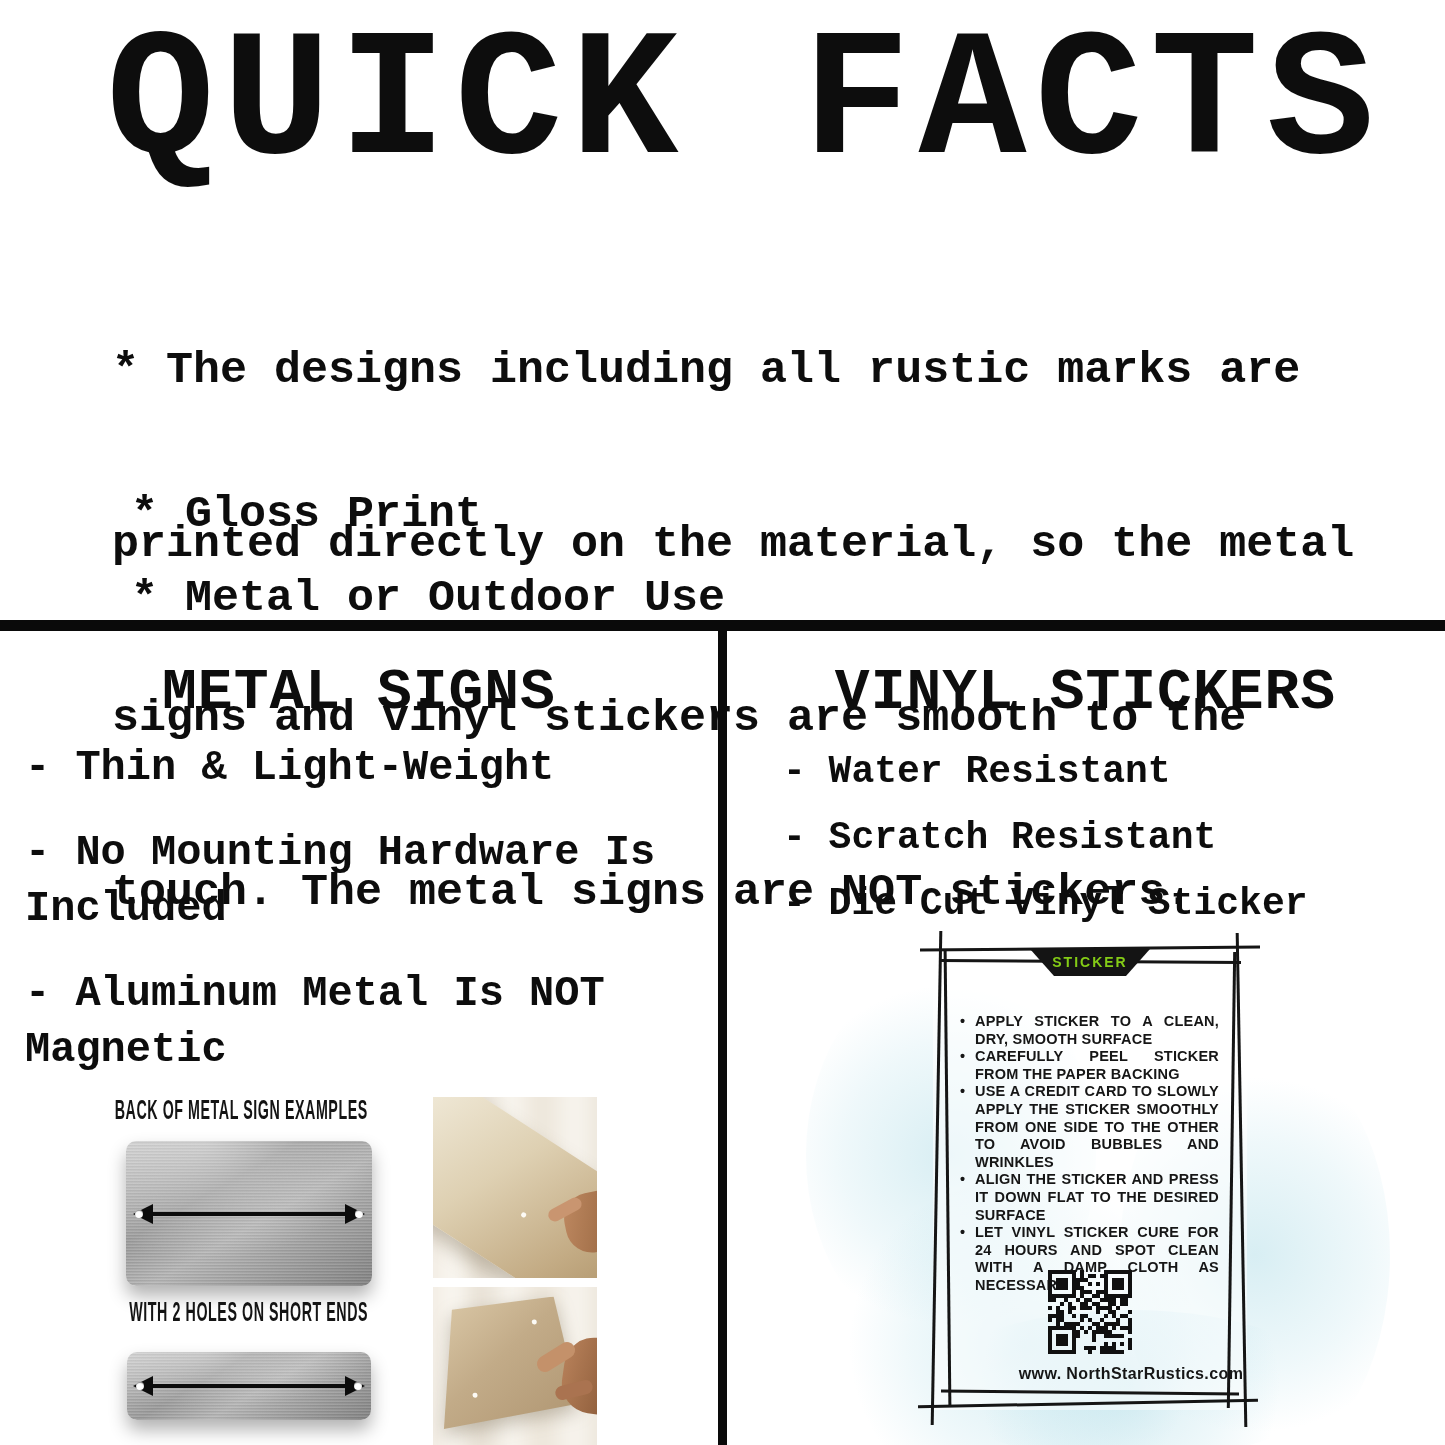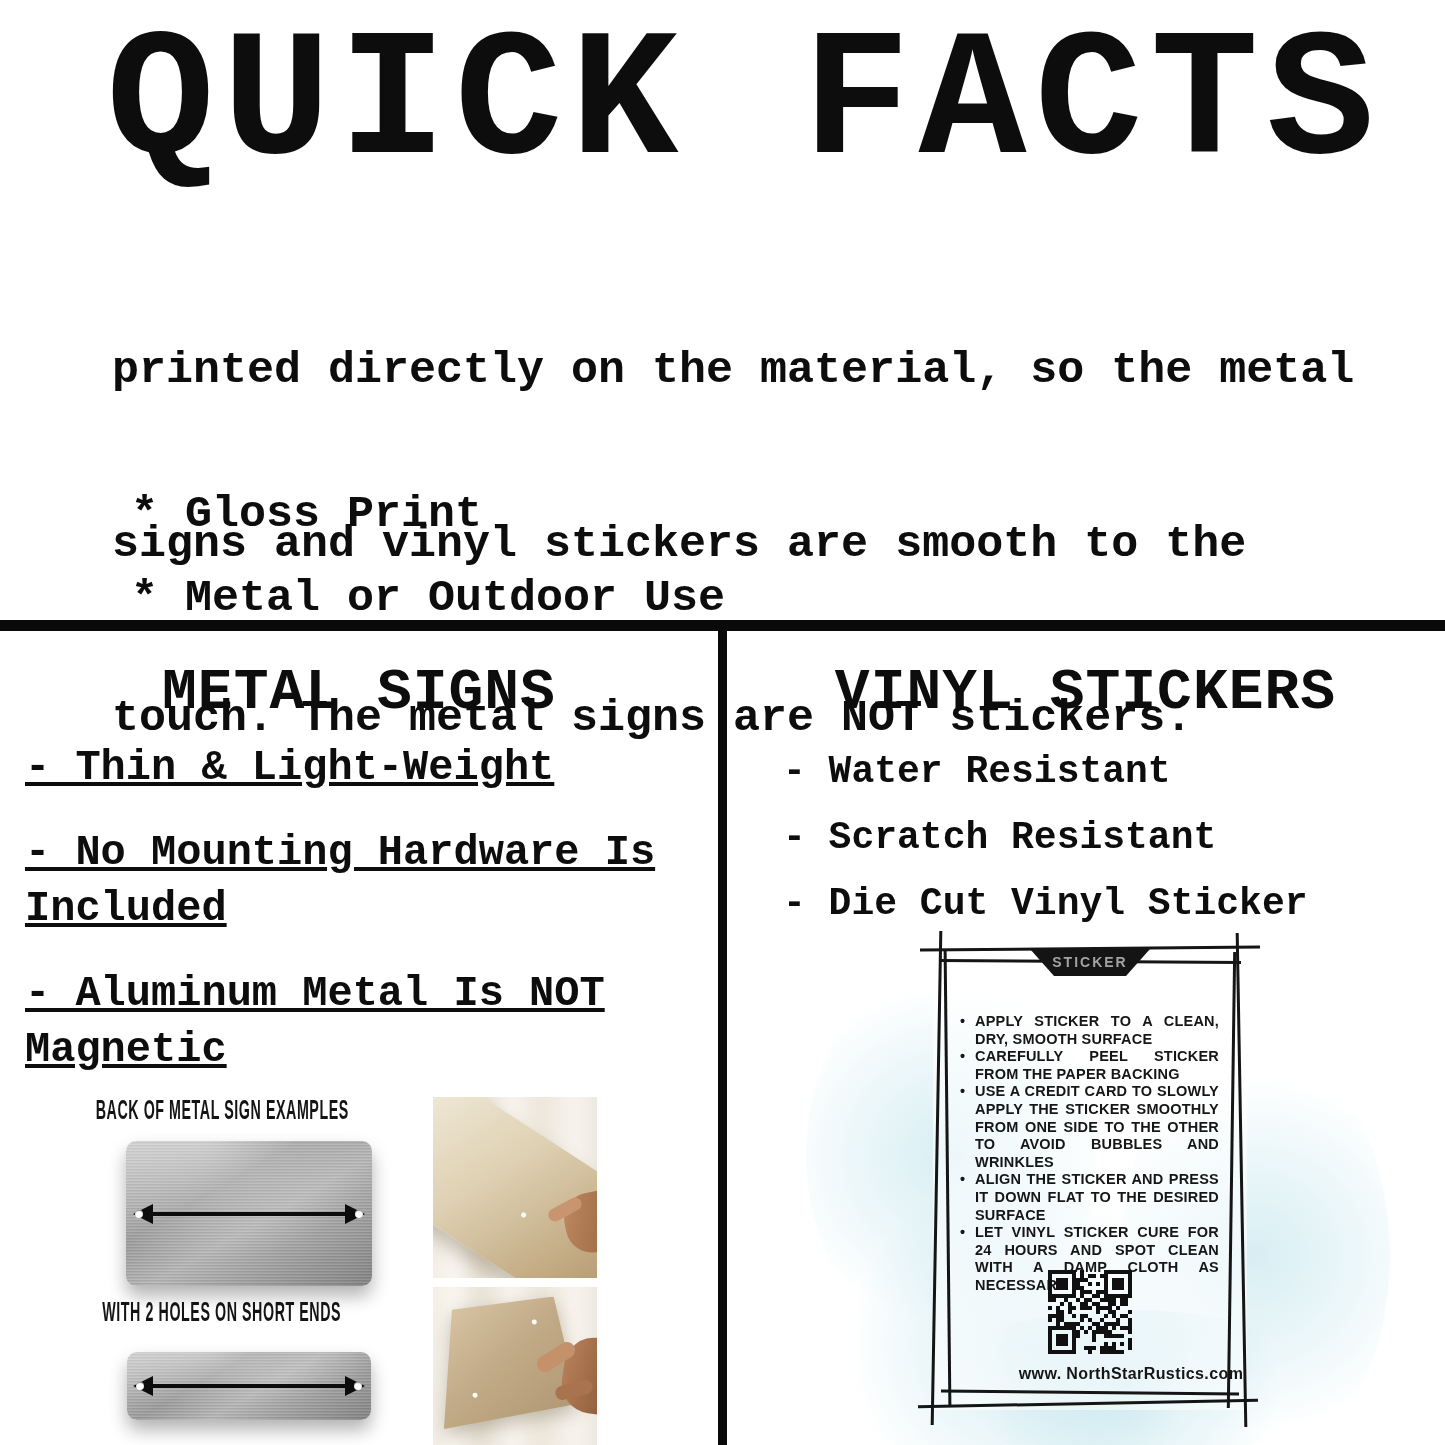--- a/index.html
+++ b/index.html
@@ -15,26 +15,26 @@
 
   
   .hdiv{position:absolute;left:0;top:620px;width:1445px;height:11px;background:#0a0a0a;}
   .vdiv{position:absolute;left:718px;top:620px;width:9px;height:825px;background:#0a0a0a;}
 
   
   .col-heading{position:absolute;top:660px;text-align:center;font-size:58px;font-weight:700;letter-spacing:1px;}
   .col-heading.left{left:0;width:718px;}
   .col-heading.right{left:726px;width:719px;}
   .bullets-left{position:absolute;left:25px;top:740px;width:694px;font-size:42px;font-weight:700;line-height:56px;}
-  .bullets-left .b{margin-bottom:29px;text-decoration:underline;}
+  .bullets-left .b{margin-bottom:29px;}
   .bullets-right{position:absolute;left:783px;top:744px;width:640px;font-size:38px;font-weight:700;line-height:56px;}
   .bullets-right .b{margin-bottom:10px;}
 
   
-  .cond-label{position:absolute;text-align:center;font-family:"Liberation Sans","DejaVu Sans",sans-serif;}
+  .cond-label{position:absolute;text-align:right;font-family:"Liberation Sans","DejaVu Sans",sans-serif;}
   .cond-label span{display:inline-block;font-size:15px;font-weight:700;letter-spacing:.6px;
                    transform:scaleY(1.9) scaleX(.95);transform-origin:center;white-space:nowrap;color:#141414;}
   .lbl1{left:70px;top:1100px;width:304px;}
   .lbl2{left:70px;top:1302px;width:304px;}
 
   
   .msign{position:absolute;border-radius:10px;
     background:
       radial-gradient(130% 150% at 32% 0%,rgba(255,255,255,.38),rgba(255,255,255,0) 55%),
       repeating-linear-gradient(0deg,rgba(255,255,255,.10) 0 1px,rgba(0,0,0,.07) 2px 3px),
@@ -98,37 +98,38 @@
   .ot{left:-13px;right:-13px;top:1px;transform:rotate(-.5deg);}
   .ob{left:-15px;right:-11px;bottom:5px;transform:rotate(-1.1deg);}
   .ol{top:-15px;bottom:-15px;left:2px;transform:rotate(1deg);}
   .or{top:-13px;bottom:-17px;right:4px;transform:rotate(-1deg);}
   .it{left:6px;right:6px;top:14px;transform:rotate(.4deg);}
   .ib{left:8px;right:8px;bottom:16px;transform:rotate(.6deg);}
   .il{top:4px;bottom:4px;left:13px;transform:rotate(-.6deg);}
   .ir{top:6px;bottom:2px;right:14px;transform:rotate(.8deg);}
   .badge{position:absolute;top:3px;left:50%;transform:translateX(-50%);width:120px;height:27px;
          background:#141414;clip-path:polygon(0 0,100% 0,80% 100%,20% 100%);
-         color:#a3a3a3;font-size:14px;font-weight:700;letter-spacing:2px;text-align:center;line-height:26px;z-index:3;}
+         color:#84cc16;font-size:14px;font-weight:700;letter-spacing:2px;text-align:center;line-height:26px;z-index:3;}
   .card-heading{position:absolute;top:33px;width:100%;text-align:center;font-size:27px;font-weight:700;letter-spacing:1px;}
   .steps{position:absolute;top:67px;left:25px;right:28px;font-size:14.5px;font-weight:700;
          line-height:17.6px;letter-spacing:.2px;}
   .step{position:relative;padding-left:17px;text-align:justify;text-align-last:left;}
   .step::before{content:"\2022";position:absolute;left:2px;}
   .qr{position:absolute;top:324px;left:50%;transform:translateX(-50%);width:84px;height:84px;}
   .site{position:absolute;top:419px;width:100%;text-align:center;font-size:16px;font-weight:700;letter-spacing:.4px;margin-left:41px;}
 </style>
 </head>
 <body>
 
 <div class="page">
 
   <div class="title">QUICK FACTS</div>
 
   <div class="intro">
+    <div>* The designs including all rustic marks are</div>
     <div>printed directly on the material, so the metal</div>
     <div>signs and vinyl stickers are smooth to the</div>
     <div>touch. The metal signs are NOT stickers.</div>
   </div>
   <div class="sub-bullet gloss">* Gloss Print</div>
   <div class="sub-bullet use">* Metal or Outdoor Use</div>
 
   <div class="hdiv"></div>
   <div class="vdiv"></div>
 

